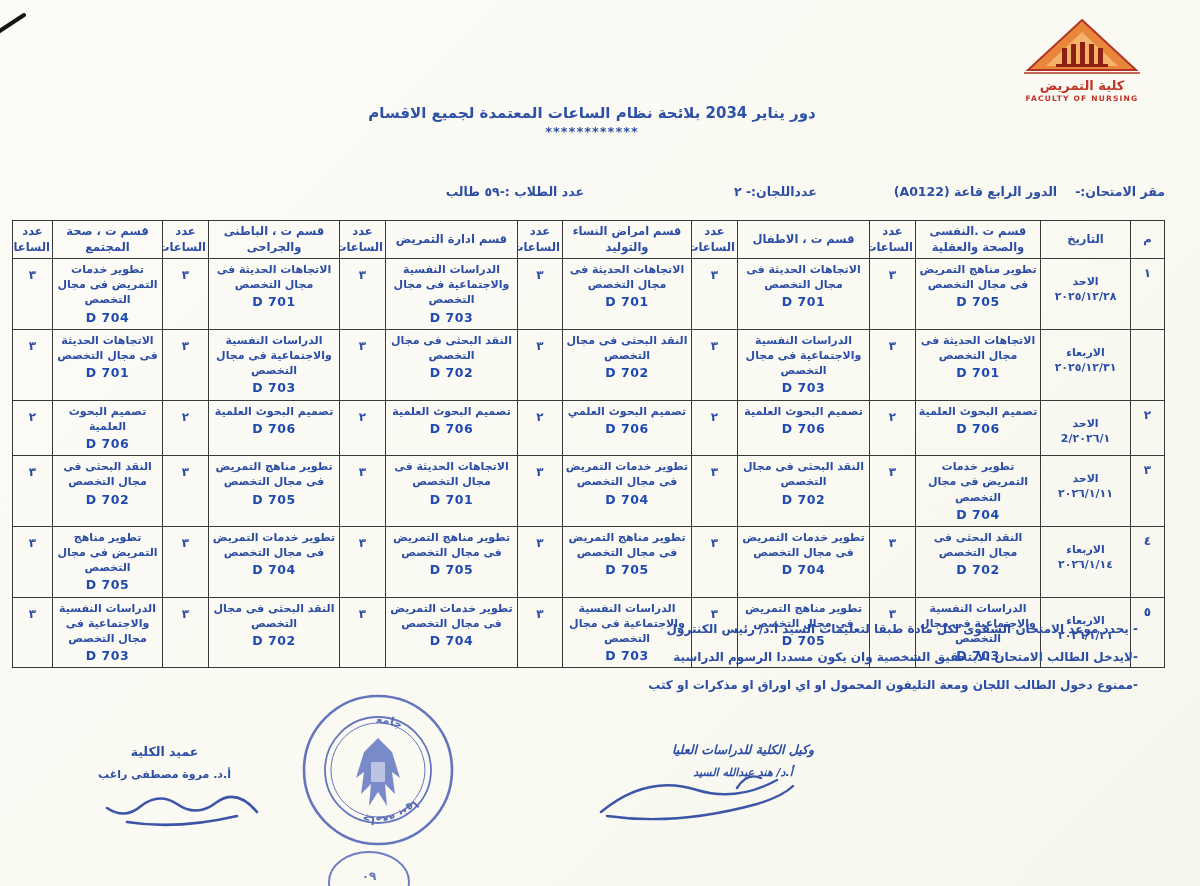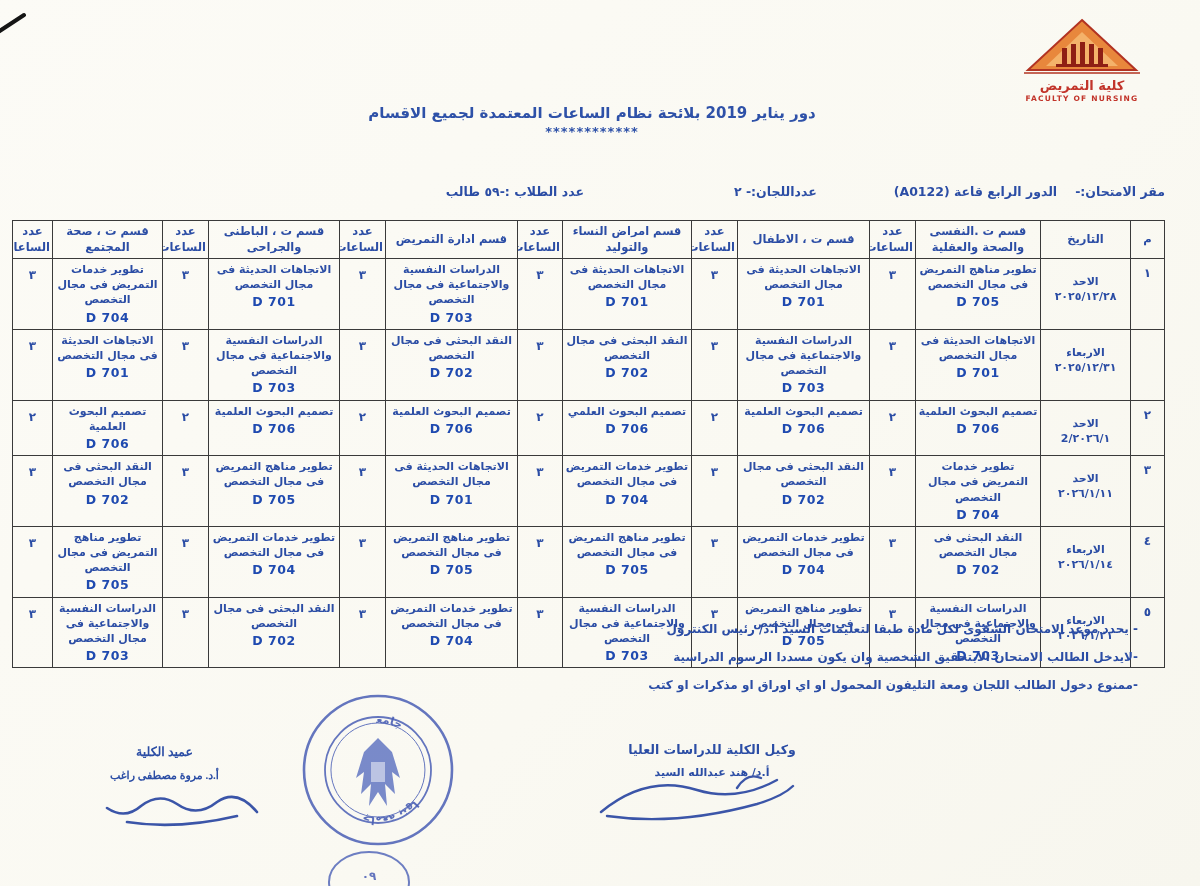--- a/index.html
+++ b/index.html
@@ -42,22 +42,22 @@
   td.hours{font-size:12px;padding-top:8px;}
   td.num{font-size:12px;padding-top:6px;}
   
   .notes{position:absolute;top:622px;right:62px;width:720px;text-align:right;font-weight:bold;font-size:12px;color:#2b4da5;}
   .notes div{height:28px;}
   
   .sig{position:absolute;text-align:center;font-weight:bold;color:#2b4da5;}
   .sig .t{font-size:12.5px;}
   .sig .n{font-size:11px;margin-top:9px;}
   .sig-right{top:742px;right:72px;width:200px;}
-  .sig-mid{top:742px;left:630px;width:220px;}
-  .sig-left{top:744px;left:105px;width:175px;font-family:Liberation Serif, serif;}
+  .sig-mid{top:742px;left:661px;width:220px;font-style:italic;}
+  .sig-left{top:744px;left:105px;width:175px;}
   .scribble{position:absolute;}
   .stamp{position:absolute;left:328px;top:688px;}
   .stamp-bottom{position:absolute;left:352px;top:840px;}
 </style>
 </head>
 <body>
 
 <div class="page">
 
   <svg class="pen-mark" width="60" height="50" viewBox="0 0 60 50">
@@ -77,21 +77,21 @@
         <rect x="76" y="30" width="5" height="18"></rect>
         <rect x="34" y="46" width="52" height="3"></rect>
       </g>
       <line x1="2" y1="55" x2="118" y2="55" stroke="#b23322" stroke-width="1.5"></line>
     </svg>
     <div class="ar">كلية التمريض</div>
     <div class="en">FACULTY OF NURSING</div>
   </div>
 
   <div class="title-block">
-    <div class="l2">دور يناير 2019 بلائحة نظام الساعات المعتمدة لجميع الاقسام</div>
+    <div class="l2">دور يناير 2034 بلائحة نظام الساعات المعتمدة لجميع الاقسام</div>
     <div class="stars">************</div>
   </div>
 
   <div class="info-row">
     <span class="venue-label">مقر الامتحان:-</span>
     <span class="venue-value">الدور الرابع قاعة (A0122)</span>
     <span class="committees">عدداللجان:- ٢</span>
     <span class="students">عدد الطلاب :-٥٩ طالب</span>
   </div>
 

